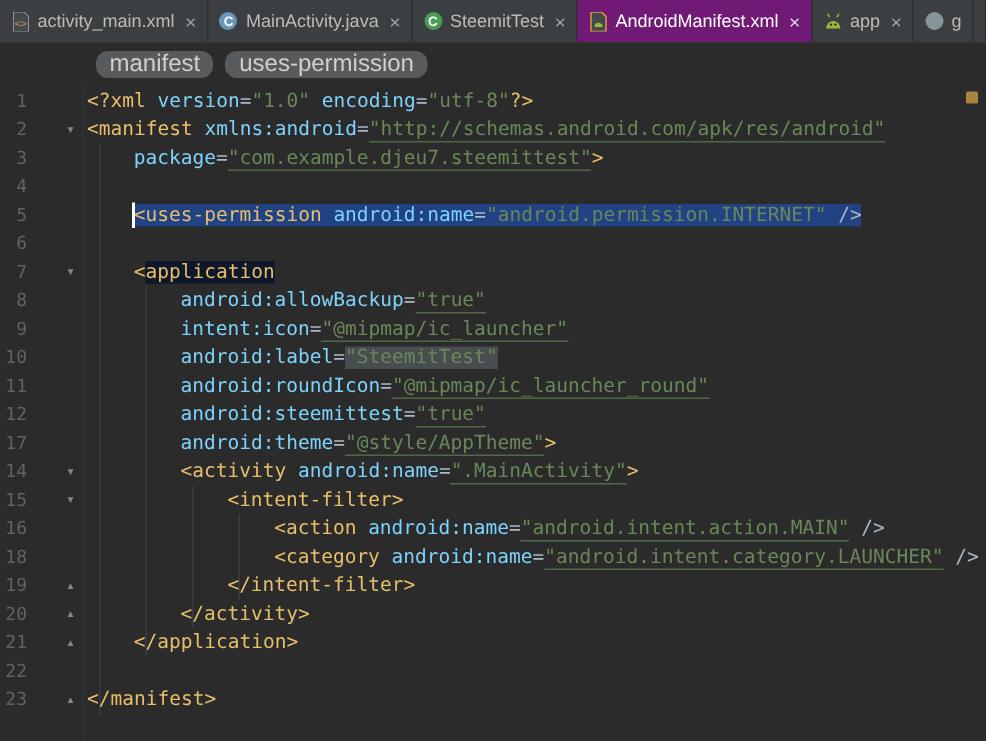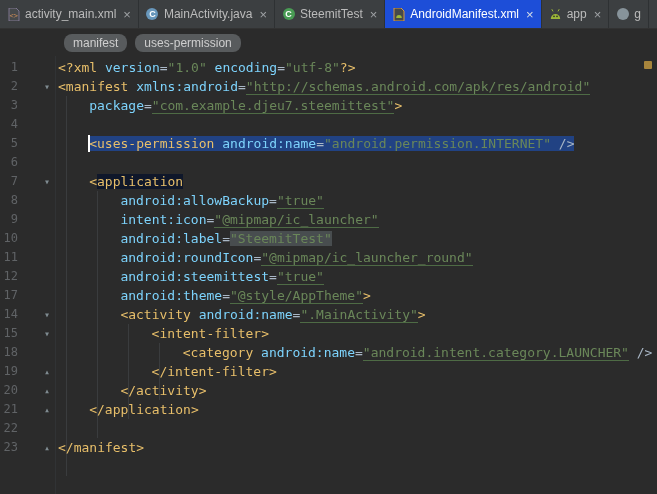--- a/index.html
+++ b/index.html
@@ -3,30 +3,30 @@
 <meta charset="utf-8">
 <style>
   html,body{margin:0;padding:0;background:#2B2B2B;}
   body{width:657px;height:494px;overflow:hidden;font-family:"Liberation Sans",sans-serif;}
 
   
   .tabbar{height:28px;background:#3C3F41;display:flex;align-items:stretch;
           border-bottom:1px solid #323232;overflow:hidden;}
   .tab{display:flex;align-items:center;gap:5px;padding:0 7px;
        border-right:1px solid #2E3133;color:#BBBBBB;font-size:12px;white-space:nowrap;cursor:default;}
-  .tab.selected{background:#1d4ed8;color:#FFFFFF;justify-content:center;}
+  .tab.selected{background:#701a75;color:#FFFFFF;justify-content:center;}
   .tabicon{width:13px;height:13px;display:inline-flex;align-items:center;justify-content:center;flex:none;}
   .cicn{width:12px;height:12px;border-radius:50%;display:inline-flex;align-items:center;justify-content:center;
         font-size:9px;font-weight:bold;color:#fff;line-height:12px;}
   .tabclose{color:#9FA2A5;font-size:13px;line-height:13px;margin-left:2px;}
   .tab.selected .tabclose{color:#D6DEE6;}
 
   
   .crumbs{height:27px;display:flex;align-items:center;gap:8px;padding-left:64px;background:#2B2B2B;}
-  .chip{background:#585B5D;color:#CFCFCF;font-size:12px;padding:2px 9px;border-radius:8px;line-height:14px;cursor:default;}
+  .chip{background:#585B5D;color:#CFCFCF;font-size:16px;padding:2px 9px;border-radius:8px;line-height:14px;cursor:default;}
 
   
   .editor{position:relative;height:439px;overflow:hidden;
           font-family:"DejaVu Sans Mono",monospace;font-size:13px;line-height:19px;}
   .code-area{position:relative;padding-top:2px;}
   .line-row{display:flex;height:19px;}
   .lnum{width:18px;flex:none;text-align:right;color:#606366;font-size:12px;line-height:19px;}
   .foldcol{width:14px;flex:none;margin-left:22px;text-align:center;color:#7F8B91;font-size:10px;line-height:19px;cursor:pointer;}
   .code{position:relative;white-space:pre;color:#A9B7C6;flex:1;}
   .tk-tag{color:#E8BF6A;}
@@ -185,20 +185,25 @@
         <div class="lnum">14</div>
         <div class="foldcol">▾</div>
         <div class="code" style="padding-left: 66.4px;"><span class="tk-tag">&lt;activity </span><span class="tk-attr">android:name</span><span class="tk-plain">=</span><span class="tk-link">".MainActivity"</span><span class="tk-tag">&gt;</span></div>
       </div>
       <div class="line-row">
         <div class="lnum">15</div>
         <div class="foldcol">▾</div>
         <div class="code" style="padding-left: 97.6px;"><span class="tk-tag">&lt;intent-filter&gt;</span></div>
       </div>
       <div class="line-row">
+        <div class="lnum">16</div>
+        <div class="foldcol"></div>
+        <div class="code" style="padding-left: 128.8px;"><span class="tk-tag">&lt;action </span><span class="tk-attr">android:name</span><span class="tk-plain">=</span><span class="tk-link">"android.intent.action.MAIN"</span><span class="tk-plain"> /&gt;</span></div>
+      </div>
+      <div class="line-row">
         <div class="lnum">18</div>
         <div class="foldcol"></div>
         <div class="code" style="padding-left: 128.8px;"><span class="tk-tag">&lt;category </span><span class="tk-attr">android:name</span><span class="tk-plain">=</span><span class="tk-link">"android.intent.category.LAUNCHER"</span><span class="tk-plain"> /&gt;</span></div>
       </div>
       <div class="line-row">
         <div class="lnum">19</div>
         <div class="foldcol">▴</div>
         <div class="code" style="padding-left: 97.6px;"><span class="tk-tag">&lt;/intent-filter&gt;</span></div>
       </div>
       <div class="line-row">

